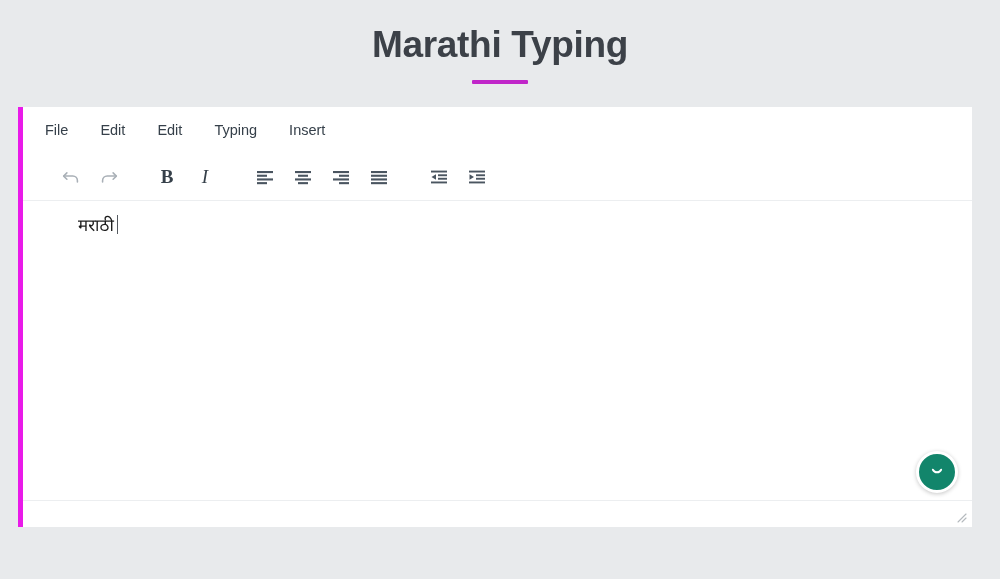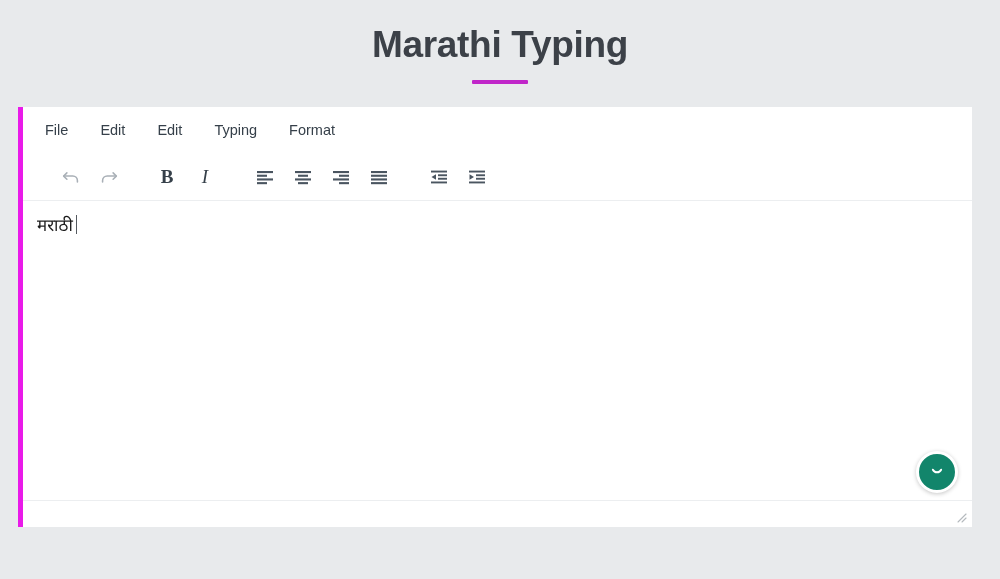--- a/index.html
+++ b/index.html
@@ -120,20 +120,21 @@
     position: relative;
     min-height: 0;
   }
   .doc-text {
     font-family: "DejaVu Sans", sans-serif;
     font-size: 17px;
     color: #1b1b1b;
     line-height: 24px;
     padding-left: 14px;
     display: inline-block;
+    margin-left: 41px;
   }
   .caret {
     display: inline-block;
     width: 1px;
     height: 19px;
     background: #555a60;
     vertical-align: -3px;
     margin-left: 3px;
   }
 
@@ -182,21 +183,21 @@
 
   <div class="accent-bar"></div>
 
   <div class="editor-body">
 
     <div class="menubar">
       <div class="menu-item">File</div>
       <div class="menu-item">Edit</div>
       <div class="menu-item">Edit</div>
       <div class="menu-item">Typing</div>
-      <div class="menu-item">Format</div>
+      <div class="menu-item">Insert</div>
     </div>
 
     <div class="toolbar">
 
       <div class="tb-btn">
         <span>
           <svg width="22" height="22" viewBox="0 0 24 24" fill="none" stroke="#a9b0b7" stroke-width="1.7" stroke-linecap="round" stroke-linejoin="round">
             <path d="M7.5 7.5 L4 11 L7.5 14.5"></path>
             <path d="M4.3 11 H14 a5 5 0 0 1 5 5 v1.5"></path>
           </svg>

